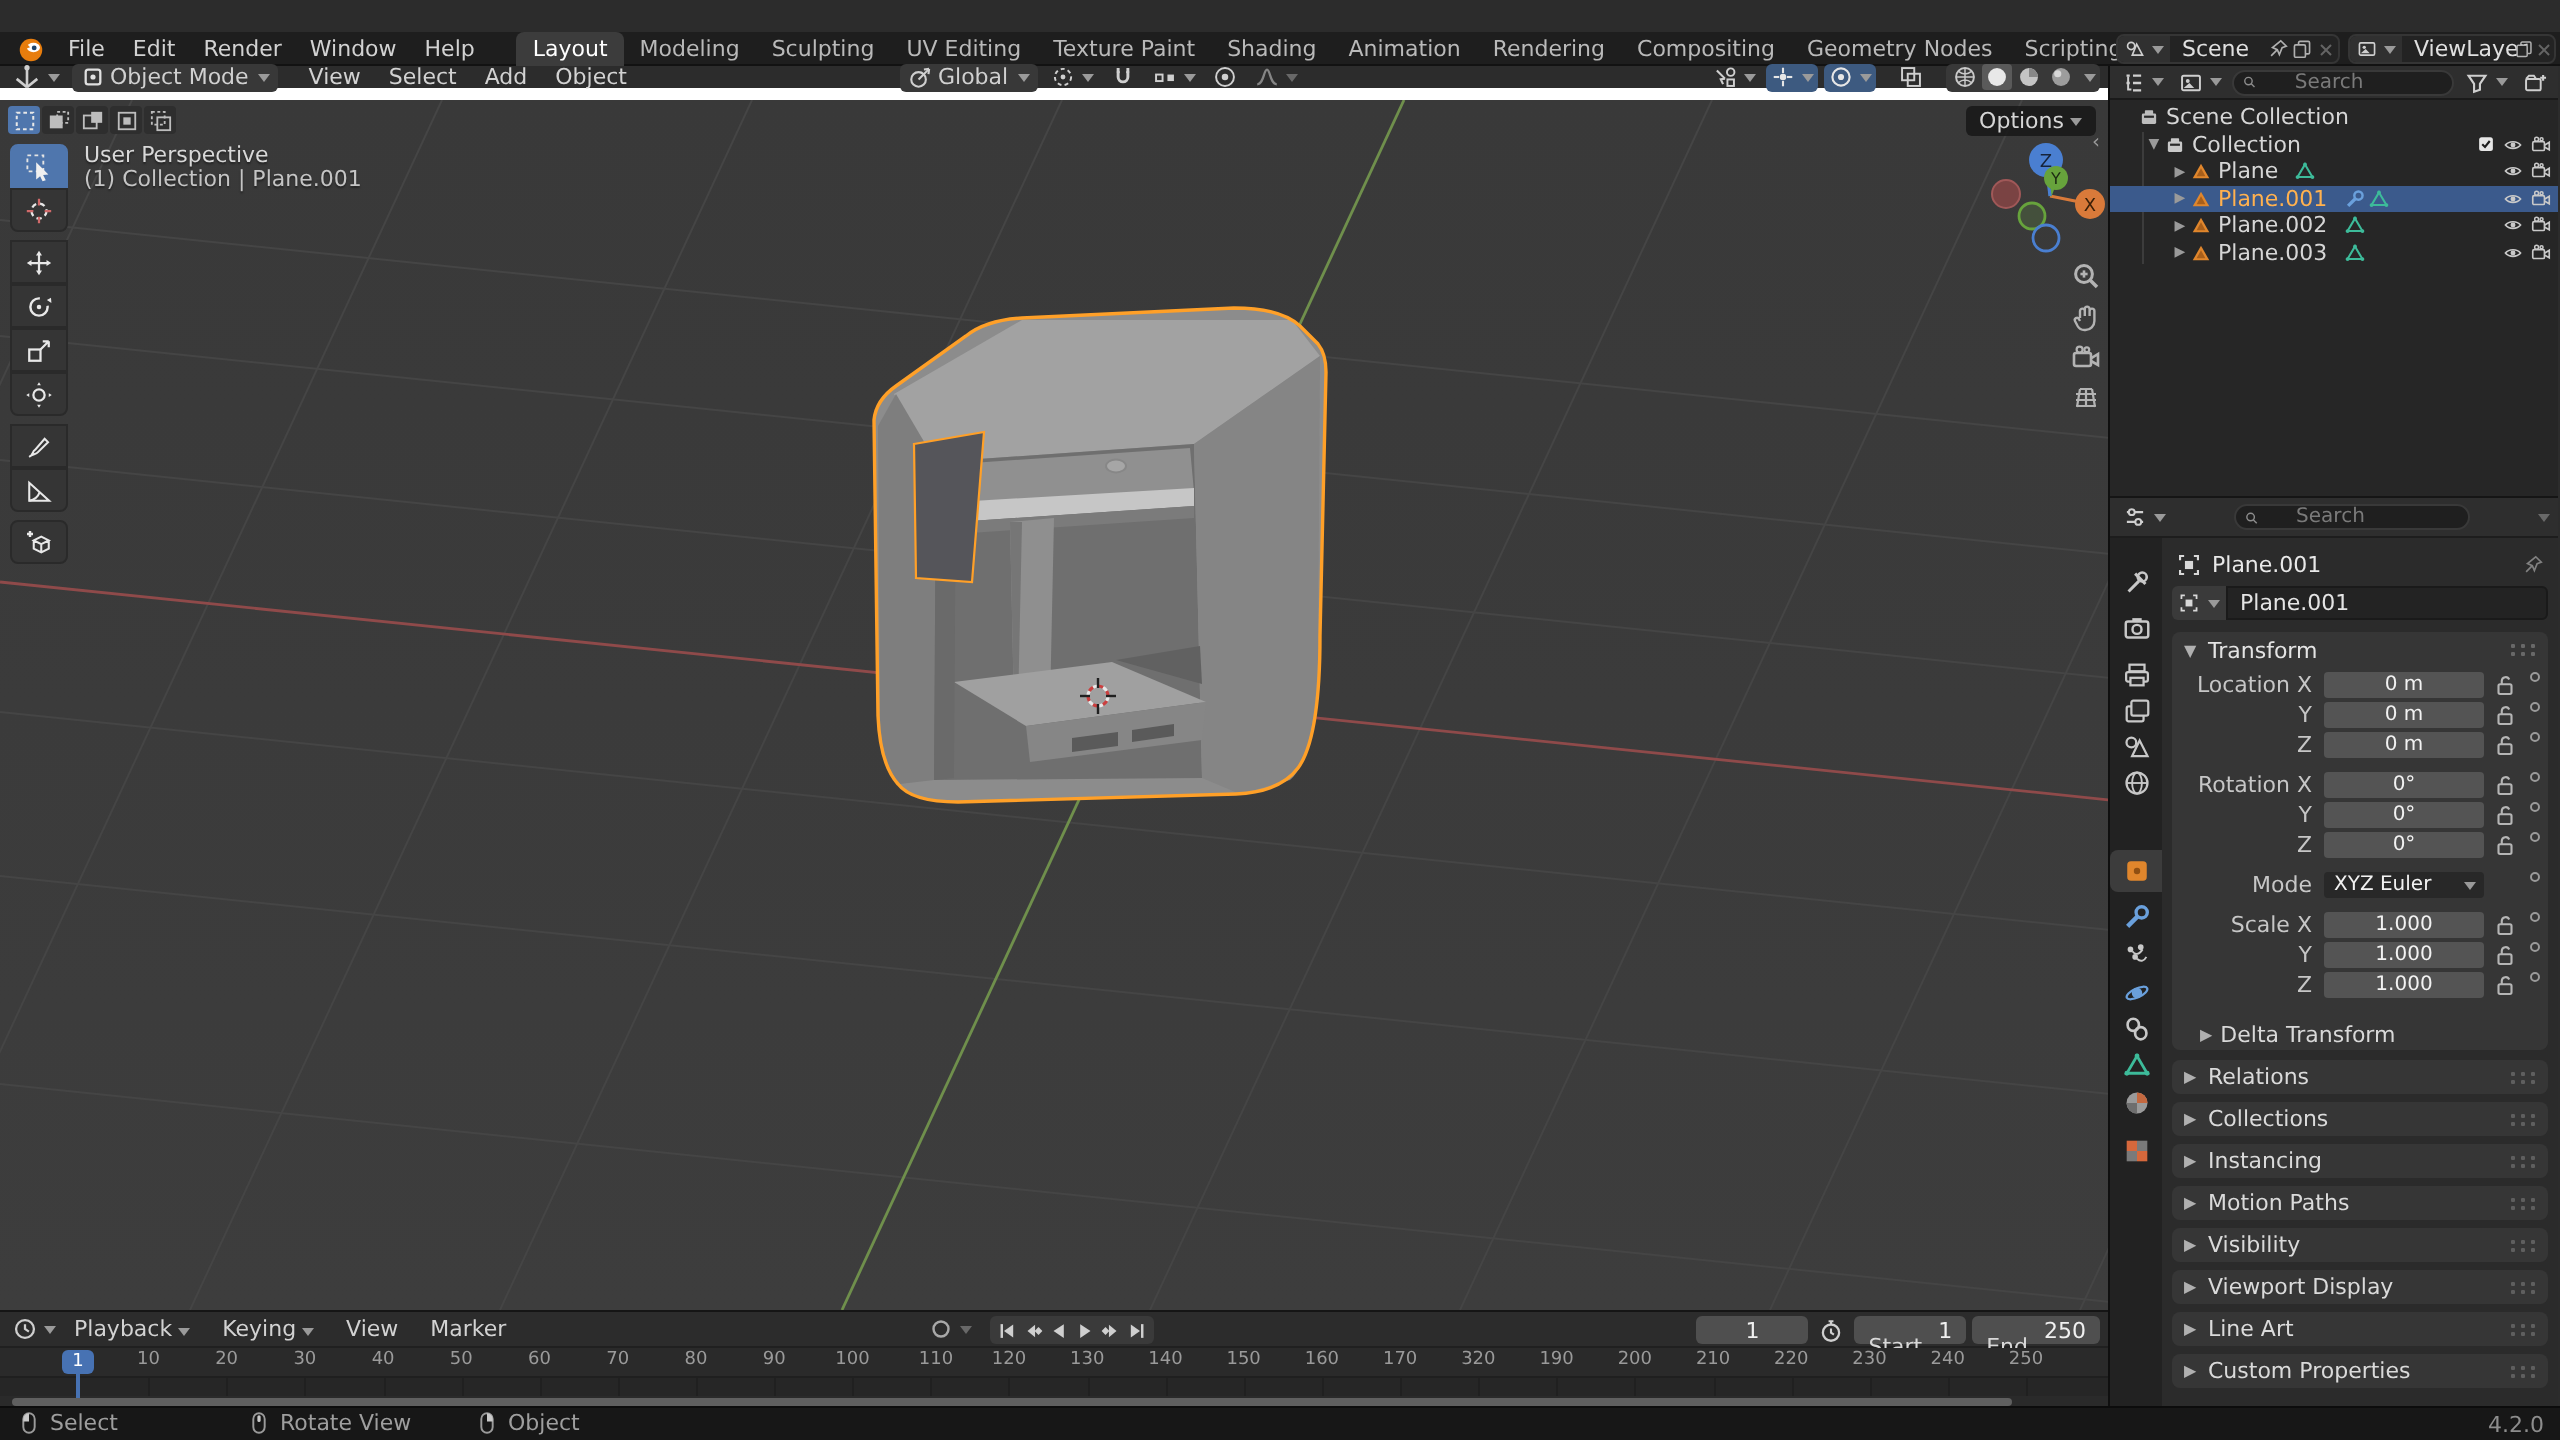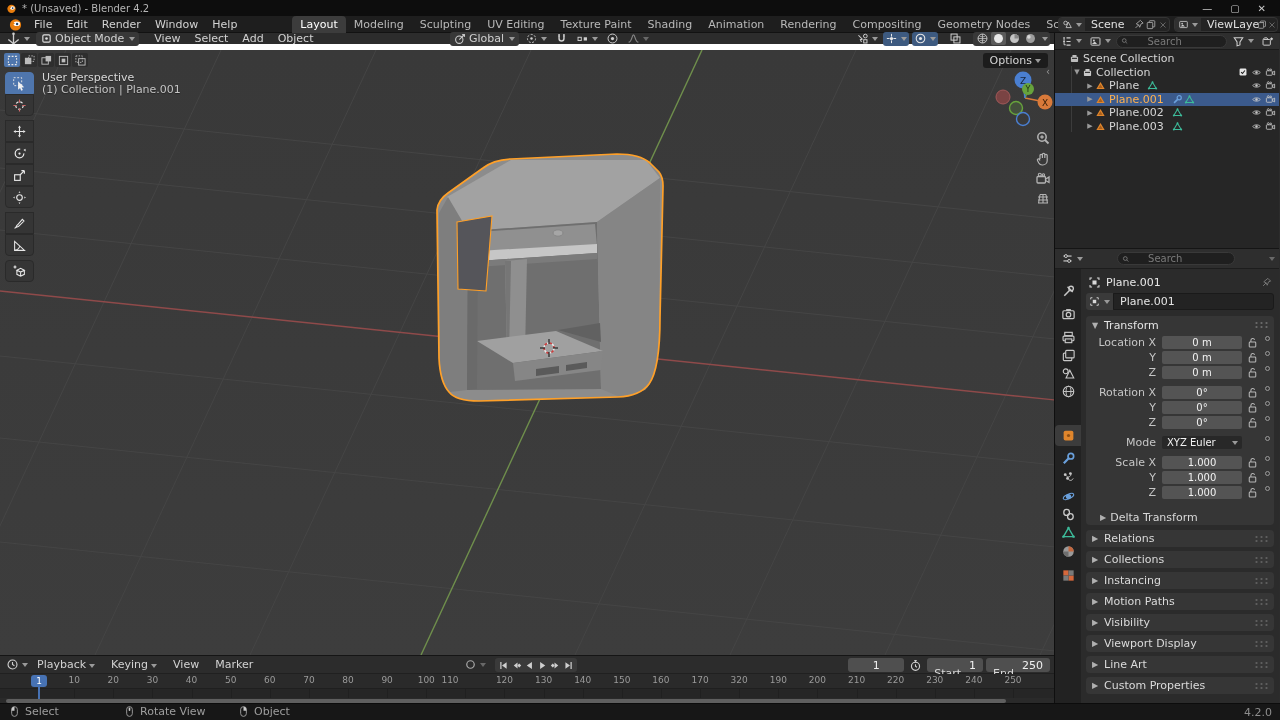--- a/index.html
+++ b/index.html
@@ -16,21 +16,21 @@
   .titlebar { position:absolute; left:0; top:0; width:1280px; height:16px; background:#0d0d0d;
               display:flex; align-items:center; padding:0 6px; color:#b5b5b5; font-size:10px; }
   .winctl { margin-left:auto; display:flex; gap:18px; padding-right:8px; color:#c9c9c9; font-size:10px; }
   .winctl span{cursor:default;}
   
   .menubar { position:absolute; left:0; top:16px; width:1280px; height:17px; background:#1e1e1e;
              display:flex; align-items:center; border-bottom:1px solid #121212; }
   .menu-item { padding:1px 7px; border-radius:3px; color:#d2d2d2; }
   .ws-tabs { display:flex; align-items:flex-end; margin-left:14px; height:17px; }
   .ws-tab { padding:2px 8px 2px; color:#b9b9b9; border-radius:4px 4px 0 0; white-space:nowrap; }
-  .ws-tab.active { background:#3c3c3c; color:#ffffff;margin-left:34px; }
+  .ws-tab.active { background:#3c3c3c; color:#ffffff; }
   .ws-add { padding:0 7px; color:#b9b9b9; }
   .id-widgets { position:absolute; right:2px; top:1px; display:flex; gap:4px; }
   .id-block { display:flex; align-items:center; background:#232323; border:1px solid #353535;
               border-radius:4px; height:15px; }
   .id-block .chip { background:#303030; height:100%; display:flex; align-items:center; padding:0 3px;
                     border-radius:3px 0 0 3px; }
   .id-block .lbl { padding:0 6px; color:#e0e0e0; min-width:48px; }
   .id-block .mini { width:13px; display:flex; justify-content:center; }
   
   .main { position:absolute; left:0; top:33px; width:1280px; height:670px; display:flex; }
@@ -149,36 +149,20 @@
                border-top:1px solid #0c0c0c; color:#9e9e9e; }
   .hint { position:absolute; top:1px; display:flex; align-items:center; gap:4px; }
   .sb-version { position:absolute; right:8px; top:2px; color:#8d8d8d; }
   .dim { opacity:.55; }
 </style>
 </head>
 <body>
 
 <div class="app">
 
-  <div class="titlebar">
-    <span class="ic i12" style="margin-right:5px;">
-        <svg viewBox="0 0 16 16">
-          <circle cx="8" cy="8.5" r="6" fill="#e87d0d"></circle>
-          <ellipse cx="9.3" cy="7.2" rx="3.5" ry="2.5" fill="#fff"></ellipse>
-          <circle cx="9.7" cy="7.4" r="1.3" fill="#1e4368"></circle>
-          <path d="M2 9 L6 5.5 L7.5 7" fill="#e87d0d"></path>
-        </svg>
-      </span>
-    <span>* (Unsaved) - Blender 4.2</span>
-    <div class="winctl">
-      <span>—</span>
-      <span>▢</span>
-      <span>✕</span>
-    </div>
-  </div>
 
   <div class="menubar">
     <span class="ic i16" style="margin:0 4px 0 8px;">
         <svg viewBox="0 0 16 16">
           <circle cx="8" cy="8.5" r="6" fill="#e87d0d"></circle>
           <ellipse cx="9.3" cy="7.2" rx="3.5" ry="2.5" fill="#fff"></ellipse>
           <circle cx="9.7" cy="7.4" r="1.3" fill="#1e4368"></circle>
           <path d="M2 9 L6 5.5 L7.5 7" fill="#e87d0d"></path>
         </svg>
       </span>
@@ -743,21 +727,21 @@
         <div class="tick-label" style="left: 74.2048px;">10</div>
             <div class="tick-label" style="left: 113.321px;">20</div>
             <div class="tick-label" style="left: 152.438px;">30</div>
             <div class="tick-label" style="left: 191.554px;">40</div>
             <div class="tick-label" style="left: 230.671px;">50</div>
             <div class="tick-label" style="left: 269.787px; text-align: center;">60</div>
             <div class="tick-label" style="left: 308.904px;">70</div>
             <div class="tick-label" style="left: 348.02px;">80</div>
             <div class="tick-label" style="left: 387.137px;">90</div>
             <div class="tick-label" style="left: 426.253px;">100</div>
-            <div class="tick-label" style="left: 450px; text-align: center;">110</div>
+            <div class="tick-label" style="left: 468px; text-align: center;">110</div>
             <div class="tick-label" style="left: 504.486px;">120</div>
             <div class="tick-label" style="left: 543.602px;">130</div>
             <div class="tick-label" style="left: 582.719px;">140</div>
             <div class="tick-label" style="left: 621.835px;">150</div>
             <div class="tick-label" style="left: 660.952px;">160</div>
             <div class="tick-label" style="left: 700.068px;">170</div>
             <div class="tick-label" style="left: 739.185px;">320</div>
             <div class="tick-label" style="left: 778.301px;">190</div>
             <div class="tick-label" style="left: 817.418px;">200</div>
             <div class="tick-label" style="left: 856.534px;">210</div>

